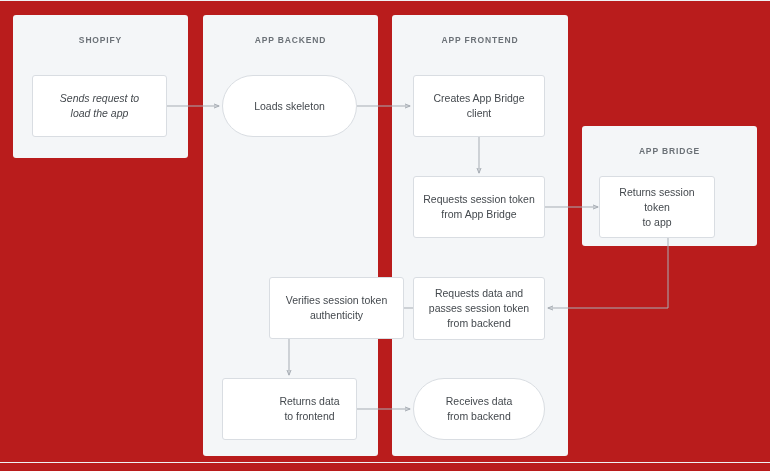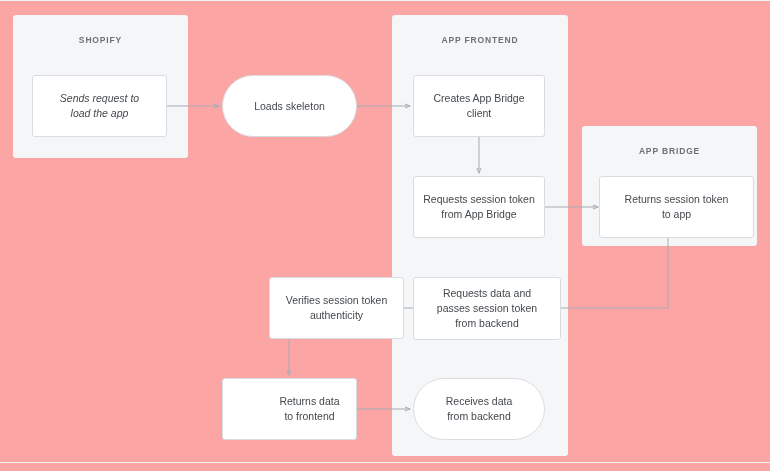--- a/index.html
+++ b/index.html
@@ -8,21 +8,21 @@
     padding: 0;
     background: #ffffff;
   }
   body {
     font-family: "Liberation Sans", sans-serif;
   }
   #diagram-root {
     position: relative;
     width: 770px;
     height: 471px;
-    background: #fca5a5;
+    background: #b91c1c;
     overflow: hidden;
   }
   .frame-line {
     position: absolute;
     left: 0;
     width: 770px;
     height: 1px;
     background: #f0f1f3;
   }
   .frame-line.top { top: 0; }
@@ -86,20 +86,23 @@
 
 <div id="diagram-root">
 
   <div class="frame-line top"></div>
   <div class="frame-line bottom"></div>
 
   <div class="lane" style="left:13px; top:15px; width:175px; height:143px;">
     <div class="lane-title">SHOPIFY</div>
   </div>
 
+  <div class="lane" style="left:203px; top:15px; width:175px; height:441px;">
+    <div class="lane-title">APP BACKEND</div>
+  </div>
 
   <div class="lane" style="left:392px; top:15px; width:176px; height:441px;">
     <div class="lane-title">APP FRONTEND</div>
   </div>
 
   <div class="lane" style="left:582px; top:126px; width:175px; height:120px;">
     <div class="lane-title">APP BRIDGE</div>
   </div>
 
   <svg class="connectors" viewBox="0 0 770 471" xmlns="http://www.w3.org/2000/svg">
@@ -138,26 +141,26 @@
   <div class="node" style="left:413px; top:176px; width:132px; height:62px;">
     <span class="node-label">Requests session token
 from App Bridge</span>
   </div>
 
   <div class="node" style="left:413px; top:75px; width:132px; height:62px;">
     <span class="node-label">Creates App Bridge
 client</span>
   </div>
 
-  <div class="node" style="left:599px; top:176px; width:155px; height:62px;">
+  <div class="node" style="left:599px; top:176px; width:116px; height:62px;">
     <span class="node-label">Returns session token
 to app</span>
   </div>
 
-  <div class="node" style="left:413px; top:277px; width:148px; height:63px;align-items:center;">
+  <div class="node" style="left:413px; top:277px; width:132px; height:63px;align-items:center;">
     <span class="node-label">Requests data and
 passes session token
 from backend</span>
   </div>
 
   <div class="node" style="left:222px; top:277px; width:135px; height:62px;margin-left:47px;">
     <span class="node-label">Verifies session token
 authenticity</span>
   </div>
 

